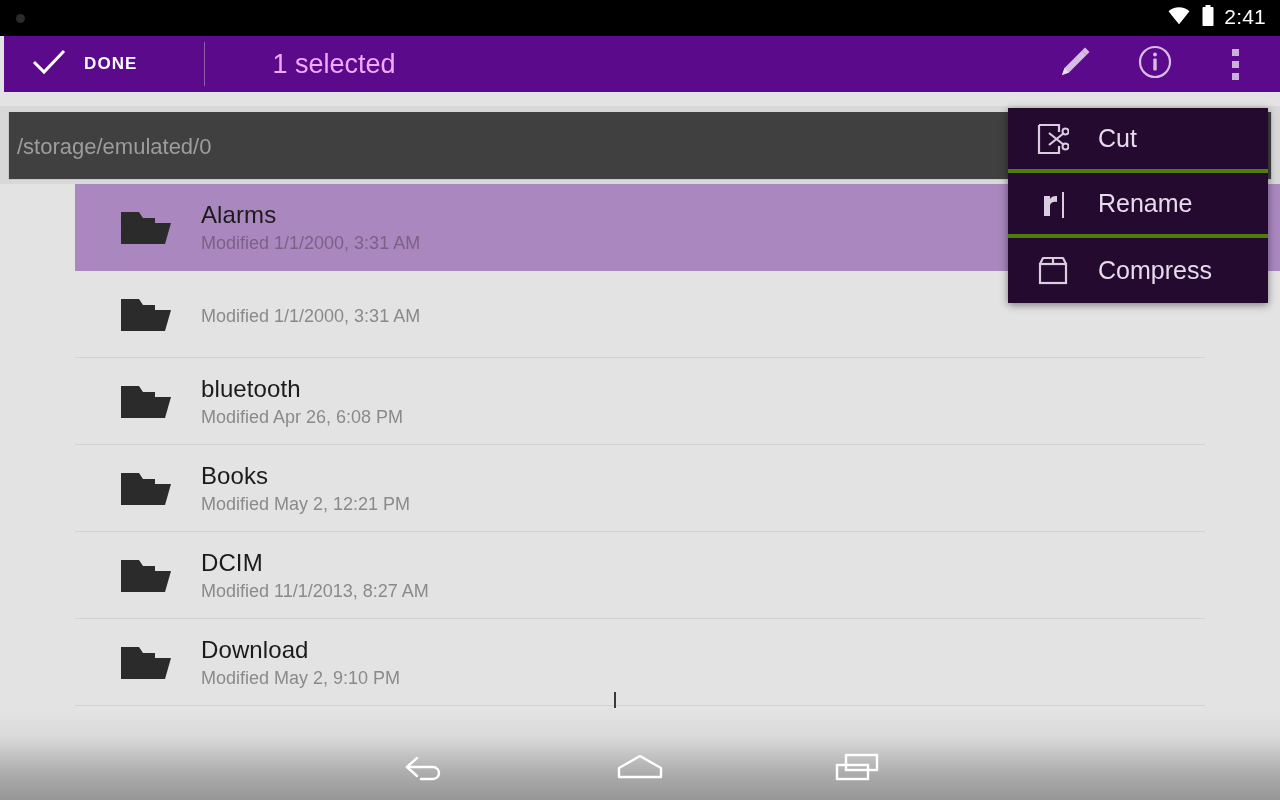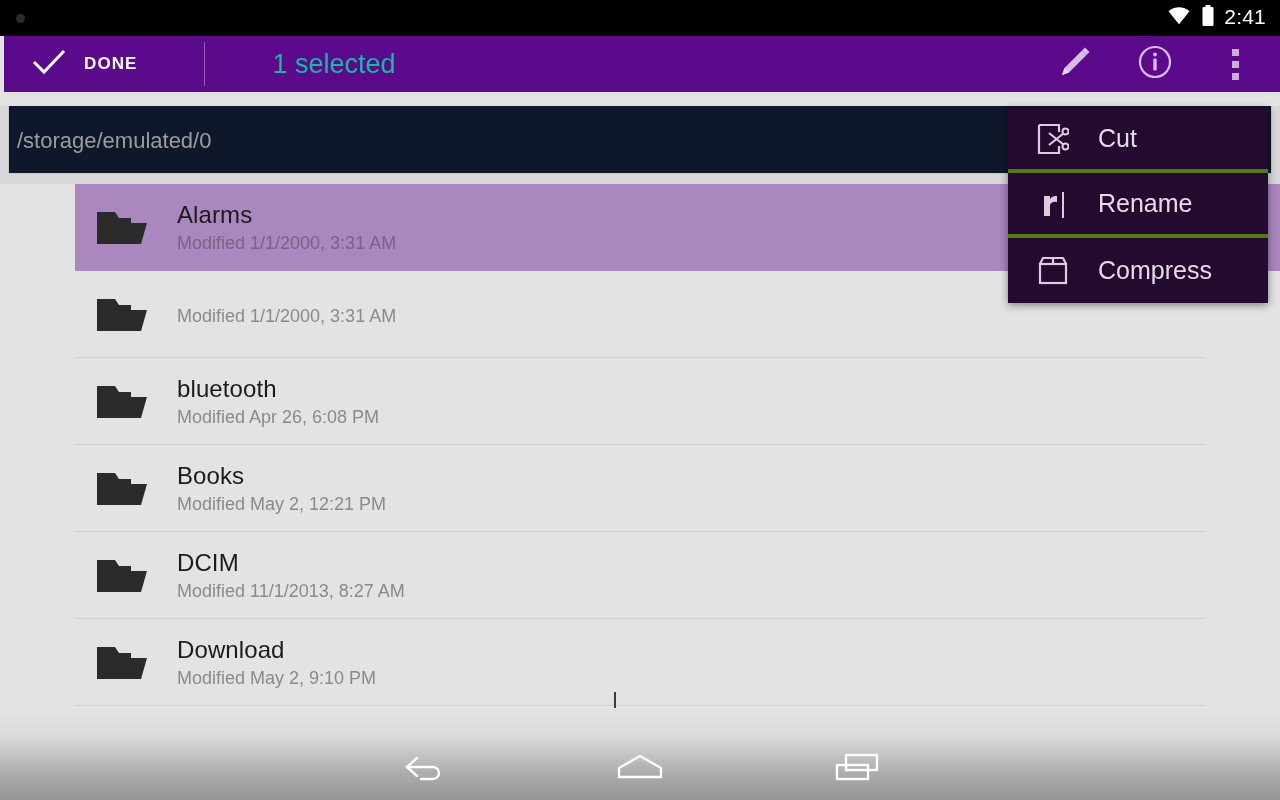--- a/index.html
+++ b/index.html
@@ -36,55 +36,55 @@
     display:flex; align-items:center; gap:18px;
     padding-left:28px; height:100%;
   }
   .done-label {
     font-size:17px; font-weight:bold; color:#fff; letter-spacing:1.1px;
   }
   .ab-divider {
     width:1px; height:44px; background:#8e5cab; margin-left:26px;
   }
   .selected-count {
-    font-size:27px; color:#14b8a6; margin-left:28px; font-weight:300;
+    font-size:27px; color:#f0abfc; margin-left:28px; font-weight:300;
   }
   .ab-actions {
     margin-left:auto; display:flex; align-items:center;
     gap:34px; padding-right:26px; height:100%;
   }
   .ab-btn {
     width:46px; height:46px; display:flex;
     align-items:center; justify-content:center;
   }
   .overflow-dots { display:flex; flex-direction:column; gap:5px; }
   .overflow-dots i { display:block; width:7px; height:7px; background:#cbb0da; }
 
   
   .pathbar {
     position:absolute; top:106px; left:0; width:1280px; height:78px;
     background:#d8d8d8;
   }
   .path-panel {
-    position:absolute; left:8px; top:0; width:1264px; height:68px;
-    background:#0f172a; border:1px solid #c8c8c8; border-top:none;
+    position:absolute; left:8px; top:6px; width:1264px; height:68px;
+    background:#404040; border:1px solid #c8c8c8; border-top:none;
   }
   .path-text {
     position:absolute; left:8px; top:22px;
     font-size:22px; color:#9d9d9d; font-weight:300;
   }
 
   
   .filelist {
     position:absolute; top:184px; left:0; width:1280px; height:616px;
     background:#e3e3e3; overflow:hidden;
   }
   .row {
     position:relative; height:87px; width:1280px;
-    display:flex; align-items:center;
+    display:flex; align-items:center;padding-left:24px;
   }
   .row.selected .row-hl {
     position:absolute; left:75px; top:0; width:1205px; height:87px;
     background:#ab87c0;
   }
   .row .sep {
     position:absolute; left:75px; bottom:0; width:1130px; height:1px;
     background:#d2d2d2;
   }
   .row-icon {

